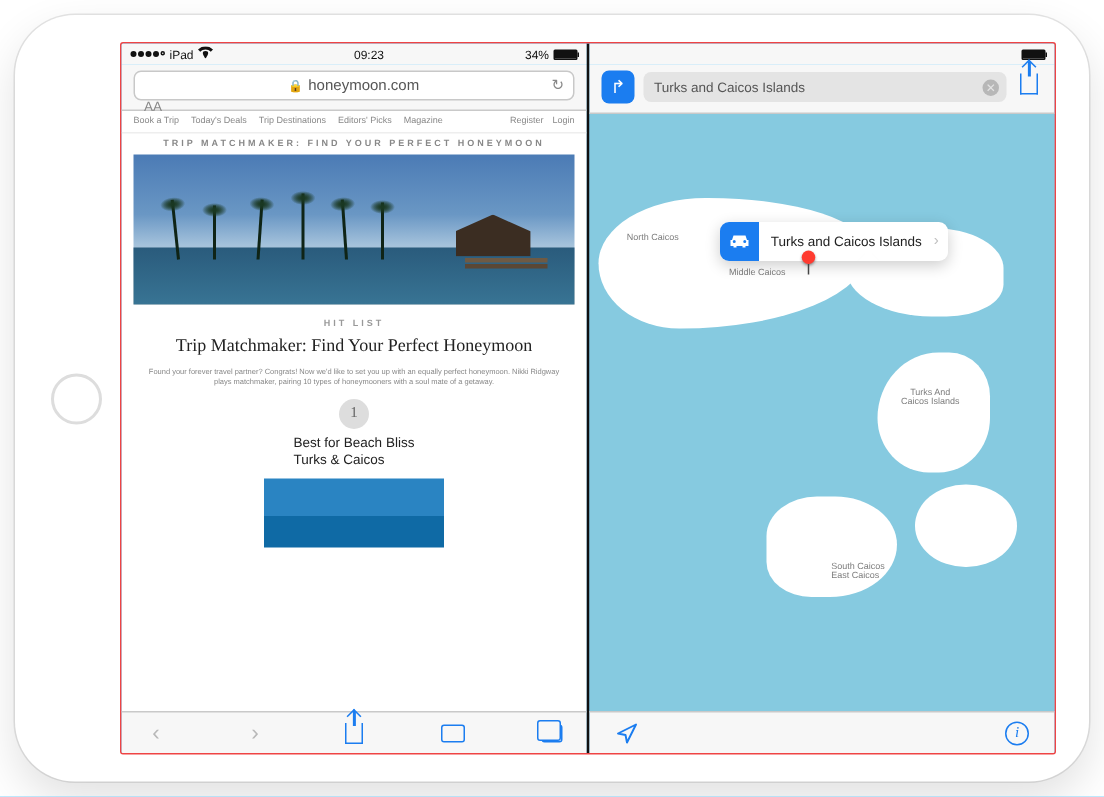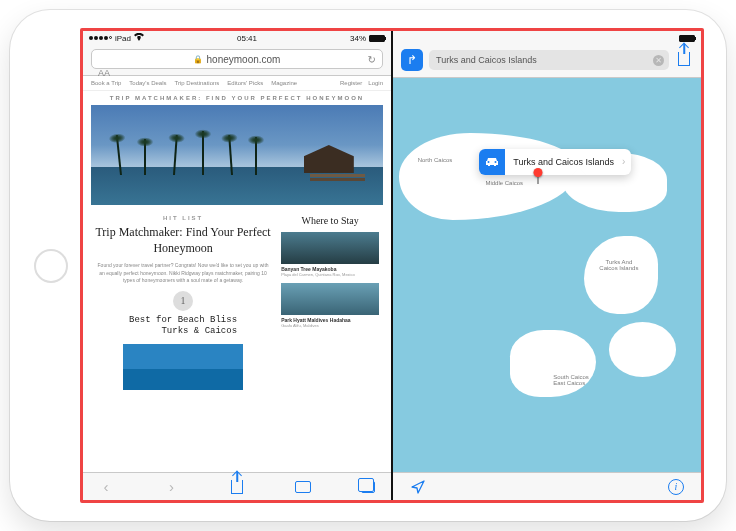--- a/index.html
+++ b/index.html
@@ -1,19 +1,19 @@
 <!DOCTYPE html>
 <html><head>
 <meta charset="utf-8">
 <style>
 *{margin:0;padding:0;box-sizing:border-box;font-family:-apple-system,"Helvetica Neue",Helvetica,Arial,sans-serif;-webkit-font-smoothing:antialiased}
 body{background:#fff;display:flex;align-items:center;justify-content:center;height:531px}
 .ipad-device{width:716px;height:511px;background:#fff;border-radius:40px;box-shadow:0 12px 30px rgba(0,0,0,.12),0 0 0 1px #e6e6e6;display:flex;align-items:center;padding:18px 22px 18px 70px;position:relative}
 .home-button{position:absolute;left:24px;top:50%;transform:translateY(-50%);width:34px;height:34px;border-radius:50%;border:2px solid #ddd;background:#fff}
-.screen{flex:1;height:100%;border:3px solid #ef4444;border-radius:2px;display:flex;background:#7dd3fc;overflow:hidden}
+.screen{flex:1;height:100%;border:1px solid #ef4444;border-radius:2px;display:flex;background:#7dd3fc;overflow:hidden}
 .pane{flex:1;display:flex;flex-direction:column;position:relative;min-width:0}
 .divider{width:2px;background:#111}
 
 
 .status-bar{height:14px;display:flex;align-items:center;justify-content:space-between;padding:0 6px;font-size:8px;color:#111;background:#f7f7f7}
 .status-bar.maps{background:#f7f7f7}
 .sb-left,.sb-right{display:flex;align-items:center;gap:3px}
 .dots{display:flex;gap:1px}
 .dot{width:4px;height:4px;border-radius:50%;background:#111}
 .dot.empty{background:transparent;border:1px solid #111;width:3px;height:3px}
@@ -41,21 +41,21 @@
 .hut{position:absolute;bottom:32%;right:10%;width:50px;height:28px;background:#3b2d22;clip-path:polygon(50% 0,100% 40%,100% 100%,0 100%,0 40%)}
 .dock{position:absolute;bottom:28%;right:6%;width:55px;height:3px;background:#6e5a44;box-shadow:0 4px 0 #5a4735}
 
 .cols{display:flex;gap:10px;padding:10px 12px 0}
 .col-main{flex:1.8;display:flex;flex-direction:column;align-items:center}
 .col-side{flex:1}
 .hl-label{font-size:6px;letter-spacing:2px;color:#999;margin-bottom:4px;font-weight:600}
 .hl-title{font-family:Georgia,serif;font-size:12px;text-align:center;line-height:1.3;color:#222}
 .hl-desc{font-size:5px;color:#888;text-align:center;margin:6px 0;line-height:1.5}
 .rank-badge{width:20px;height:20px;border-radius:50%;background:#ddd;color:#666;display:flex;align-items:center;justify-content:center;font-size:10px;font-family:Georgia,serif;margin-bottom:4px}
-.rank-title{font-family:Liberation Mono, monospace;font-size:9px;text-align:right;line-height:1.3;color:#222}
+.rank-title{font-family:Liberation Sans, sans-serif;font-size:9px;text-align:left;line-height:1.3;color:#222}
 .thumb-big{margin-top:6px;width:120px;height:46px;background:linear-gradient(#2a84c2 55%,#0f6aa5 55%,#0f6aa5)}
 .side-title{font-family:Georgia,serif;font-size:10px;text-align:center;margin-bottom:6px;color:#222}
 .side-item{margin-bottom:6px}
 .side-thumb{width:100%;height:32px;background:linear-gradient(#4c7c8f,#253d44)}
 .side-thumb.b{background:linear-gradient(#6aa0b5,#3a6475)}
 .side-name{font-size:5px;font-weight:700;color:#333;margin-top:2px}
 .side-loc{font-size:4px;color:#999}
 
 
 .safari-toolbar{height:28px;border-top:1px solid #c9c9c9;background:#f7f7f7;display:flex;align-items:center;justify-content:space-between;padding:0 12px}
@@ -111,21 +111,21 @@
               <span class="dot"></span>
               <span class="dot empty"></span>
           </span>
           <span>iPad</span>
           <span>
             <svg width="10" height="8" viewBox="0 0 10 8">
                 <path d="M5 8 L5 8 C5 8 9 3 5 3 C1 3 5 8 5 8 Z M0 2 C3 -1 7 -1 10 2 L8.5 3.5 C6.5 1.5 3.5 1.5 1.5 3.5 Z" fill="#111"></path>
               </svg>
           </span>
         </div>
-        <span>05:41</span>
+        <span>09:23</span>
         <div class="sb-right">
           <span>34%</span>
           <span class="battery">
               <span class="batt-body">
                 <span class="batt-fill"></span>
               </span>
             </span>
         </div>
       </div>
 
@@ -169,33 +169,20 @@
         </div>
         <div class="cols">
           <div class="col-main">
             <div class="hl-label">HIT LIST</div>
             <div class="hl-title">Trip Matchmaker: Find Your Perfect Honeymoon</div>
             <div class="hl-desc">Found your forever travel partner? Congrats! Now we'd like to set you up with an equally perfect honeymoon. Nikki Ridgway plays matchmaker, pairing 10 types of honeymooners with a soul mate of a getaway.</div>
             <div class="rank-badge">1</div>
             <div class="rank-title" style="white-space:pre-line">Best for Beach Bliss
 Turks &amp; Caicos</div>
             <div class="thumb-big"></div>
-          </div>
-          <div class="col-side">
-            <div class="side-title">Where to Stay</div>
-            <div class="side-item">
-              <div class="side-thumb"></div>
-              <div class="side-name">Banyan Tree Mayakoba</div>
-              <div class="side-loc">Playa del Carmen, Quintana Roo, Mexico</div>
-            </div>
-            <div class="side-item">
-              <div class="side-thumb b"></div>
-              <div class="side-name">Park Hyatt Maldives Hadahaa</div>
-              <div class="side-loc">Gaafu Alifu, Maldives</div>
-            </div>
           </div>
         </div>
       </div>
 
       <div class="safari-toolbar">
         <span class="tb-icon dim">‹</span>
         <span class="tb-icon dim">›</span>
         <span class="tb-icon">
             <span class="share-glyph"></span>
           </span>

